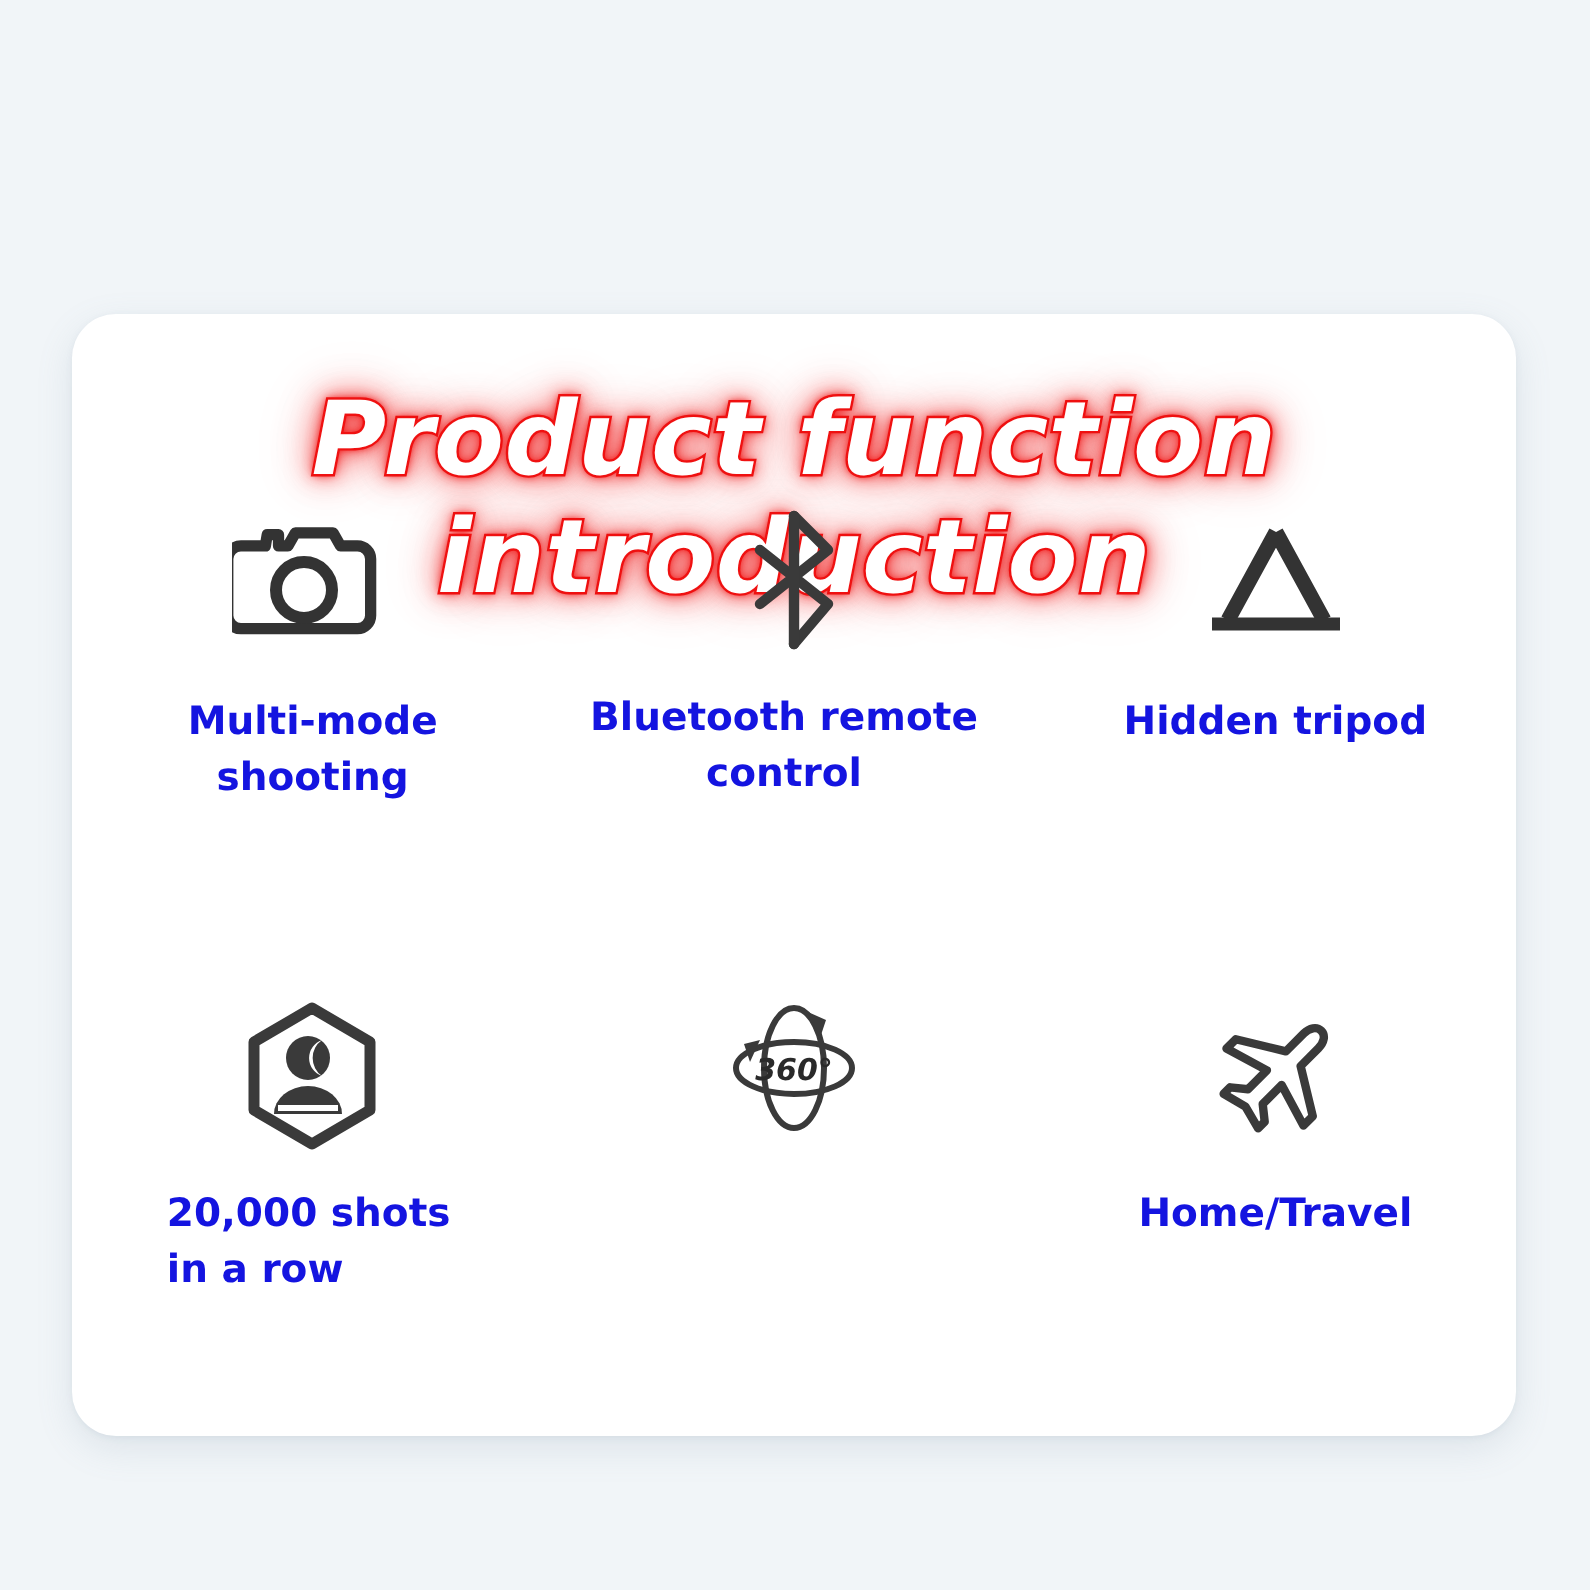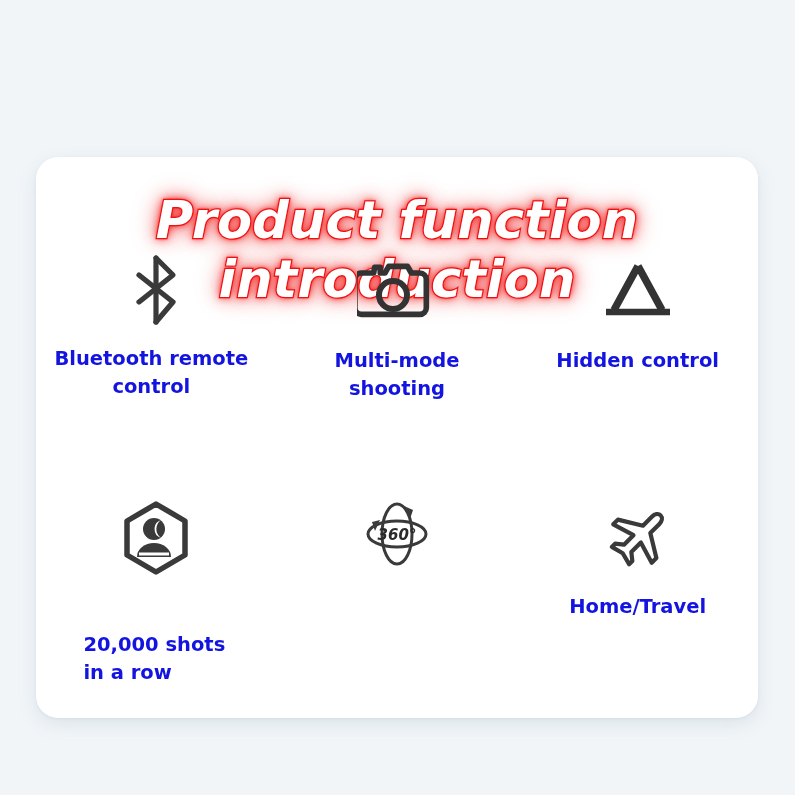--- a/index.html
+++ b/index.html
@@ -86,69 +86,69 @@
     color: #1414e0;
     text-align: center;
     white-space: pre-line;
   }
   
   .cell-1 { padding-top: 6px; }
   .cell-1 .label { text-align: center; }
   .cell-2 { padding-top: 4px; }
   .cell-2 .label { text-align: center; padding-right: 10px; }
   .cell-3 { padding-top: 6px; }
-  .cell-4 { padding-top: 22px; gap: 38px; }
+  .cell-4 { padding-top: 22px; }
   .cell-4 .label { text-align: left; margin-left: -4px; }
   .cell-5 { padding-top: 18px; }
   .cell-6 { padding-top: 22px; }
   svg { display: block; }
 </style>
 </head>
 <body>
 
 <div class="page">
 
   <div class="card">
 
     <div class="title-wrap">
       <span class="title">Product function introduction</span>
     </div>
 
     <div class="grid">
 
+      <div class="cell cell-1">
+        <div class="icon">
+          <svg width="80" height="68" viewBox="0 0 80 68" aria-hidden="true">
+            <path d="M9 17 h13 l1 -6 h6 v6 h5 l4 -7 h20 l4 7 h9 a7 7 0 0 1 7 7 v30 a7 7 0 0 1 -7 7 h-62 a7 7 0 0 1 -7 -7 v-30 a7 7 0 0 1 7 -7 z" fill="none" stroke="#333333" stroke-width="6" stroke-linejoin="round" stroke-linecap="round" transform="translate(-4,-1) scale(0.94)"></path>
+            <circle cx="36" cy="37" r="14" fill="none" stroke="#333333" stroke-width="6"></circle>
+          </svg>
+        </div>
+        <div class="label">Multi-mode
+shooting</div>
+      </div>
+
       <div class="cell cell-2">
         <div class="icon">
           <svg width="58" height="72" viewBox="0 0 58 72" aria-hidden="true">
             <path d="M29 4 L46 21 L12 48 M29 68 L46 48 L12 21" fill="none" stroke="#3a3a3a" stroke-width="5.2" stroke-linejoin="round" stroke-linecap="round"></path>
             <path d="M29 4 L29 68" fill="none" stroke="#3a3a3a" stroke-width="5.2" stroke-linecap="round"></path>
           </svg>
         </div>
         <div class="label">Bluetooth remote
 control</div>
       </div>
 
-      <div class="cell cell-1">
-        <div class="icon">
-          <svg width="80" height="68" viewBox="0 0 80 68" aria-hidden="true">
-            <path d="M9 17 h13 l1 -6 h6 v6 h5 l4 -7 h20 l4 7 h9 a7 7 0 0 1 7 7 v30 a7 7 0 0 1 -7 7 h-62 a7 7 0 0 1 -7 -7 v-30 a7 7 0 0 1 7 -7 z" fill="none" stroke="#333333" stroke-width="6" stroke-linejoin="round" stroke-linecap="round" transform="translate(-4,-1) scale(0.94)"></path>
-            <circle cx="36" cy="37" r="14" fill="none" stroke="#333333" stroke-width="6"></circle>
-          </svg>
-        </div>
-        <div class="label">Multi-mode
-shooting</div>
-      </div>
-
       <div class="cell cell-3">
         <div class="icon">
           <svg width="80" height="64" viewBox="0 0 80 64" aria-hidden="true">
             <path d="M40 6 L64 50 M40 6 L16 50" fill="none" stroke="#333333" stroke-width="7.5" stroke-linecap="butt" stroke-linejoin="miter"></path>
             <path d="M8 52 L72 52" fill="none" stroke="#333333" stroke-width="6.5" stroke-linecap="butt"></path>
           </svg>
         </div>
-        <div class="label">Hidden control</div>
+        <div class="label">Hidden tripod</div>
       </div>
 
       <div class="cell cell-4">
         <div class="icon">
           <svg width="70" height="74" viewBox="0 0 70 74" aria-hidden="true">
             <path d="M35 3 L64 20 L64 54 L35 71 L6 54 L6 20 Z" fill="none" stroke="#3a3a3a" stroke-width="5.5" stroke-linejoin="round"></path>
             <circle cx="33" cy="28" r="11" fill="#3a3a3a"></circle>
             <path d="M40 19 a11 11 0 0 0 0 18 a9.5 9.5 0 0 1 0 -18 z" fill="#ffffff"></path>
             <path d="M16 56 a17 14 0 0 1 34 0 z" fill="#3a3a3a"></path>
             <path d="M18 53 h30" fill="none" stroke="#ffffff" stroke-width="3"></path>

